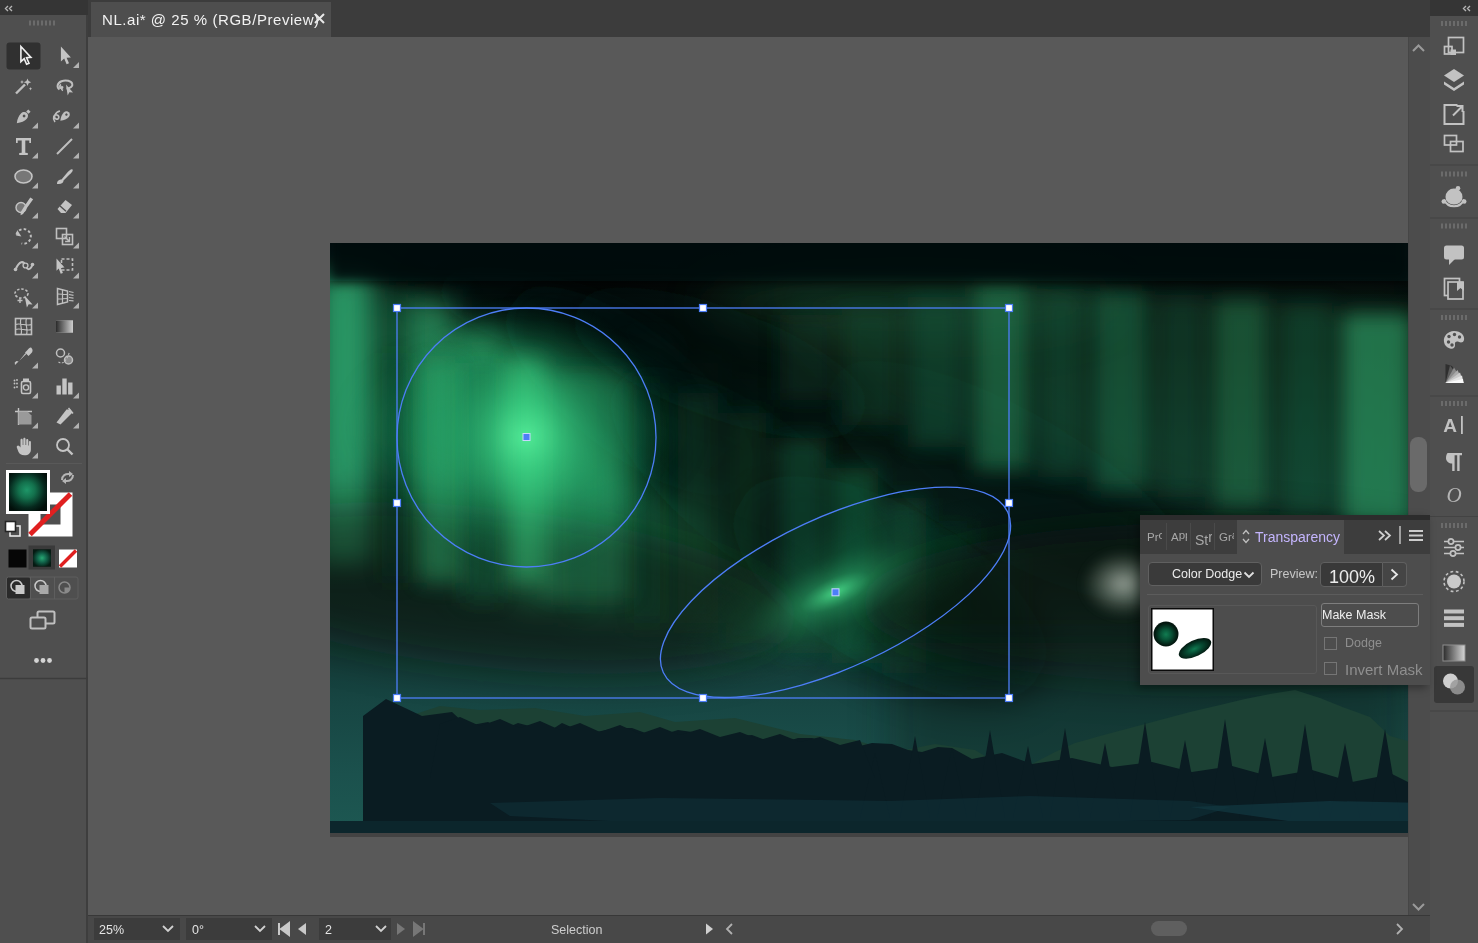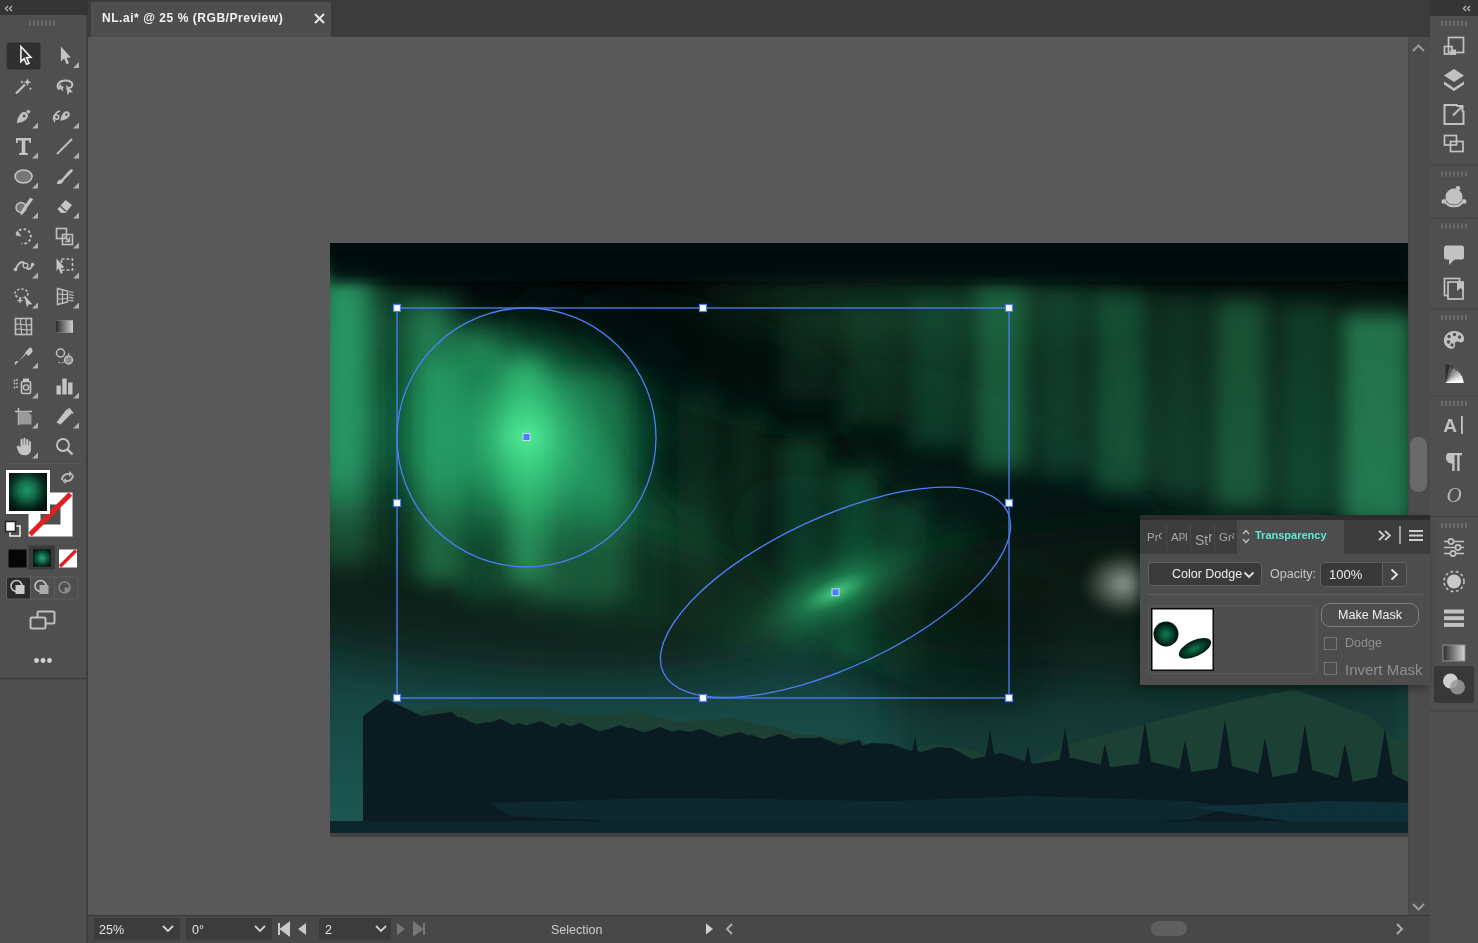--- a/index.html
+++ b/index.html
@@ -6,21 +6,21 @@
 body{width:1478px;height:943px;overflow:hidden;background:#595959;font-family:"Liberation Sans",sans-serif;position:relative}
 #root{position:absolute;left:0;top:0;width:1478px;height:943px;background:#595959;overflow:hidden}
 .abs{position:absolute}
 </style>
 </head>
 <body>
 <div id="root">
 
 <div class="abs" style="left:88px;top:0;width:1342px;height:37px;background:#3c3c3c"></div>
 <div class="abs" style="left:91px;top:2px;width:240px;height:35px;background:#4e4e4e"></div>
-<div class="abs" style="left:102px;top:11px;width:225px;height:16px;color:#f2f2f2;font-size:12px;font-weight:bold;letter-spacing:0.55px;white-space:nowrap">NL.ai* @ 25 % (RGB/Preview)</div>
+<div class="abs" style="left:102px;top:11px;width:225px;height:16px;color:#f2f2f2;font-size:15px;font-weight:normal;letter-spacing:0.55px;white-space:nowrap">NL.ai* @ 25 % (RGB/Preview)</div>
 <svg class="abs" style="left:312px;top:12px" width="16" height="14" viewBox="0 0 16 14">
       <path d="M3,2 L12,11 M12,2 L3,11" stroke="#e8e8e8" stroke-width="2"></path>
     </svg>
 
 <div class="abs" id="canvas" style="left:90px;top:37px;width:1318px;height:878px;background:#595959"></div>
 
 <div class="abs" style="left:330px;top:833px;width:1078px;height:4px;background:#434343"></div>
 <svg class="abs" style="left:330px;top:243px" width="1078" height="590" viewBox="0 0 1078 590">
 <defs>
 <linearGradient id="sky" x1="0" y1="0" x2="0" y2="1">
@@ -598,37 +598,37 @@
 <div class="abs" style="left:31px;top:14px;font-size:11.5px;color:#a8a8a8">A<span style="display:inline-block;width:8px;overflow:hidden">pp</span></div>
 <div class="abs" style="left:55px;top:14px;font-size:14px;color:#a8a8a8">St<span style="display:inline-block;width:4px;overflow:hidden">r</span></div>
 <div class="abs" style="left:79px;top:14px;font-size:11.5px;color:#a8a8a8">Gr<span style="display:inline-block;width:2px;overflow:hidden">a</span></div>
 <div class="abs" style="left:25.5px;top:8px;width:1px;height:27px;background:#4a4a4a"></div>
 <div class="abs" style="left:49.5px;top:8px;width:1px;height:27px;background:#4a4a4a"></div>
 <div class="abs" style="left:73.5px;top:8px;width:1px;height:27px;background:#4a4a4a"></div>
 <div class="abs" style="left:97px;top:4.5px;width:107px;height:34px;background:#4d4d4d"></div>
 <svg class="abs" style="left:101px;top:14px" width="10" height="15" viewBox="0 0 10 15">
         <path d="M2,5 L5,1.5 L8,5 M2,10 L5,13.5 L8,10" fill="none" stroke="#c0c0c0" stroke-width="1.3"></path>
       </svg>
-<div class="abs" style="left:115px;top:13.5px;font-size:11px;font-weight:bold;color:#5eead4">Transparency</div>
+<div class="abs" style="left:115px;top:13.5px;font-size:14px;font-weight:normal;color:#c4b5fd">Transparency</div>
 <svg class="abs" style="left:238px;top:15px" width="14" height="11" viewBox="0 0 14 11">
         <path d="M1,1 L6,5.5 L1,10 M7,1 L12,5.5 L7,10" fill="none" stroke="#d0d0d0" stroke-width="1.7"></path>
       </svg>
 <div class="abs" style="left:259px;top:11px;width:1.5px;height:18px;background:#9f9f9f"></div>
 <svg class="abs" style="left:269px;top:14px" width="14" height="13" viewBox="0 0 14 13">
         <path d="M0,2 H14 M0,6.5 H14 M0,11 H14" stroke="#cdcdcd" stroke-width="1.8"></path>
       </svg>
 
 <div class="abs" style="left:8px;top:47px;width:114px;height:24px;background:#3a3a3a;border:1px solid #606060;border-radius:4px"></div>
 <div class="abs" style="left:32px;top:52px;font-size:12.5px;color:#ececec">Color Dodge</div>
 <svg class="abs" style="left:103px;top:56px" width="12" height="8" viewBox="0 0 12 8">
         <path d="M1.5,1.5 L6,6 L10.5,1.5" fill="none" stroke="#e0e0e0" stroke-width="1.8"></path>
       </svg>
-<div class="abs" style="left:130px;top:52px;font-size:12.5px;color:#c6c6c6">Opacity:</div>
+<div class="abs" style="left:130px;top:52px;font-size:12.5px;color:#c6c6c6">Preview:</div>
 <div class="abs" style="left:180px;top:47px;width:63px;height:24.5px;background:#393939;border:1px solid #606060;border-radius:4px 0 0 4px"></div>
-<div class="abs" style="left:189px;top:52px;font-size:13px;color:#ececec">100%</div>
+<div class="abs" style="left:189px;top:52px;font-size:18px;color:#ececec">100%</div>
 <div class="abs" style="left:243px;top:47px;width:24px;height:24.5px;background:#454545;border:1px solid #606060;border-left:none;border-radius:0 4px 4px 0"></div>
 <svg class="abs" style="left:250px;top:53px" width="9" height="13" viewBox="0 0 9 13">
         <path d="M1.5,1.5 L7,6.5 L1.5,11.5" fill="none" stroke="#e8e8e8" stroke-width="1.8"></path>
       </svg>
 <div class="abs" style="left:7px;top:79px;width:276px;height:1px;background:#5c5c5c"></div>
 
 <div class="abs" style="left:8px;top:90px;width:169px;height:69px;border:1px solid #585858;border-radius:3px"></div>
 <svg class="abs" style="left:11px;top:93px" width="63" height="63" viewBox="0 0 63 63">
 <defs>
 <radialGradient id="tg1" cx="0.5" cy="0.52" r="0.55">
@@ -643,20 +643,20 @@
             <stop offset="1" stop-color="#02100a"></stop>
           </radialGradient>
 </defs>
 <rect x="0" y="0" width="63" height="63" fill="#fff" stroke="#0a0a0a" stroke-width="3"></rect>
 <circle cx="15" cy="26" r="12.5" fill="url(#tg1)"></circle>
 <g transform="rotate(-25 44 40.3)">
           <ellipse cx="44" cy="40.3" rx="17.5" ry="8" fill="url(#tg2)"></ellipse>
         </g>
 </svg>
 
-<div class="abs" style="left:181px;top:88px;width:98px;height:24px;border:1px solid #7e7e7e;border-radius:9px;text-align:center;font-size:12.5px;color:#f0f0f0;line-height:23px">Make Mask</div>
+<div class="abs" style="left:181px;top:88px;width:98px;height:24px;border:1px solid #7e7e7e;border-radius:3px;text-align:left;font-size:12.5px;color:#f0f0f0;line-height:23px">Make Mask</div>
 <div class="abs" style="left:184px;top:122px;width:13px;height:13px;border:1px solid #757575"></div>
 <div class="abs" style="left:205px;top:121px;font-size:12.5px;color:#8f8f8f">Dodge</div>
 <div class="abs" style="left:184px;top:147px;width:13px;height:13px;border:1px solid #757575"></div>
 <div class="abs" style="left:205px;top:146px;font-size:15px;color:#8f8f8f">Invert Mask</div>
 </div>
 
 </div>
 
 </body></html>

